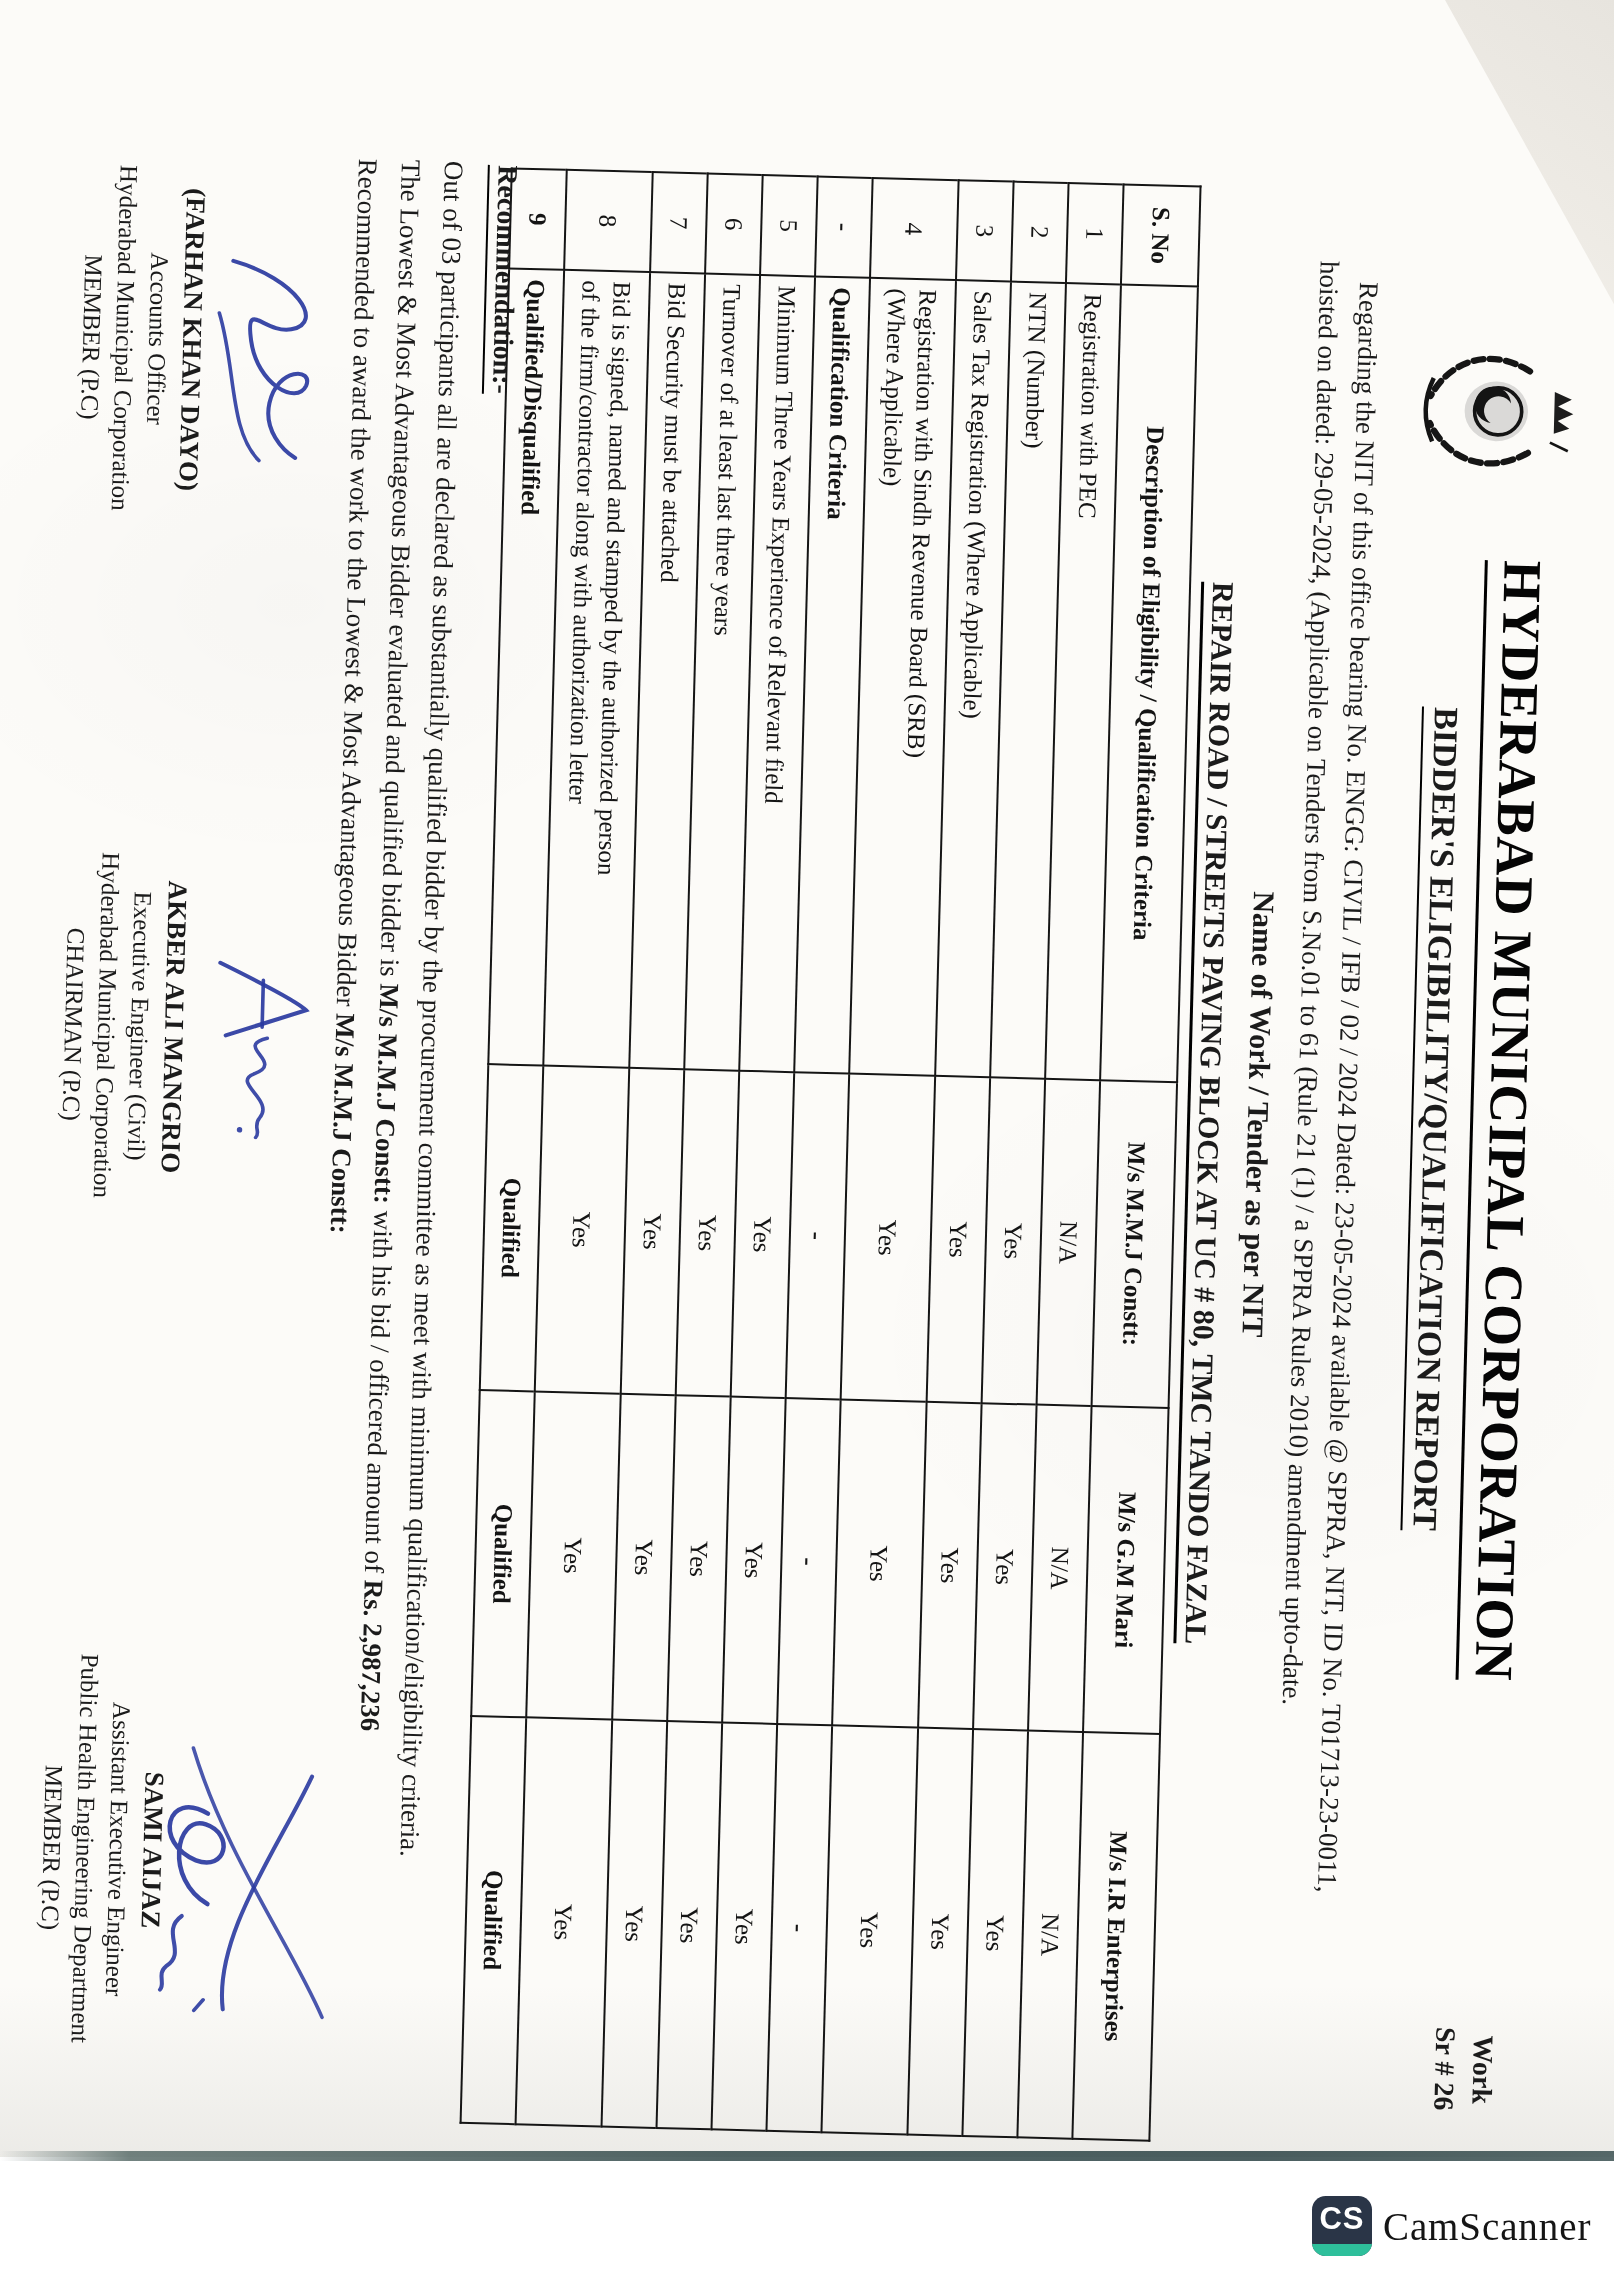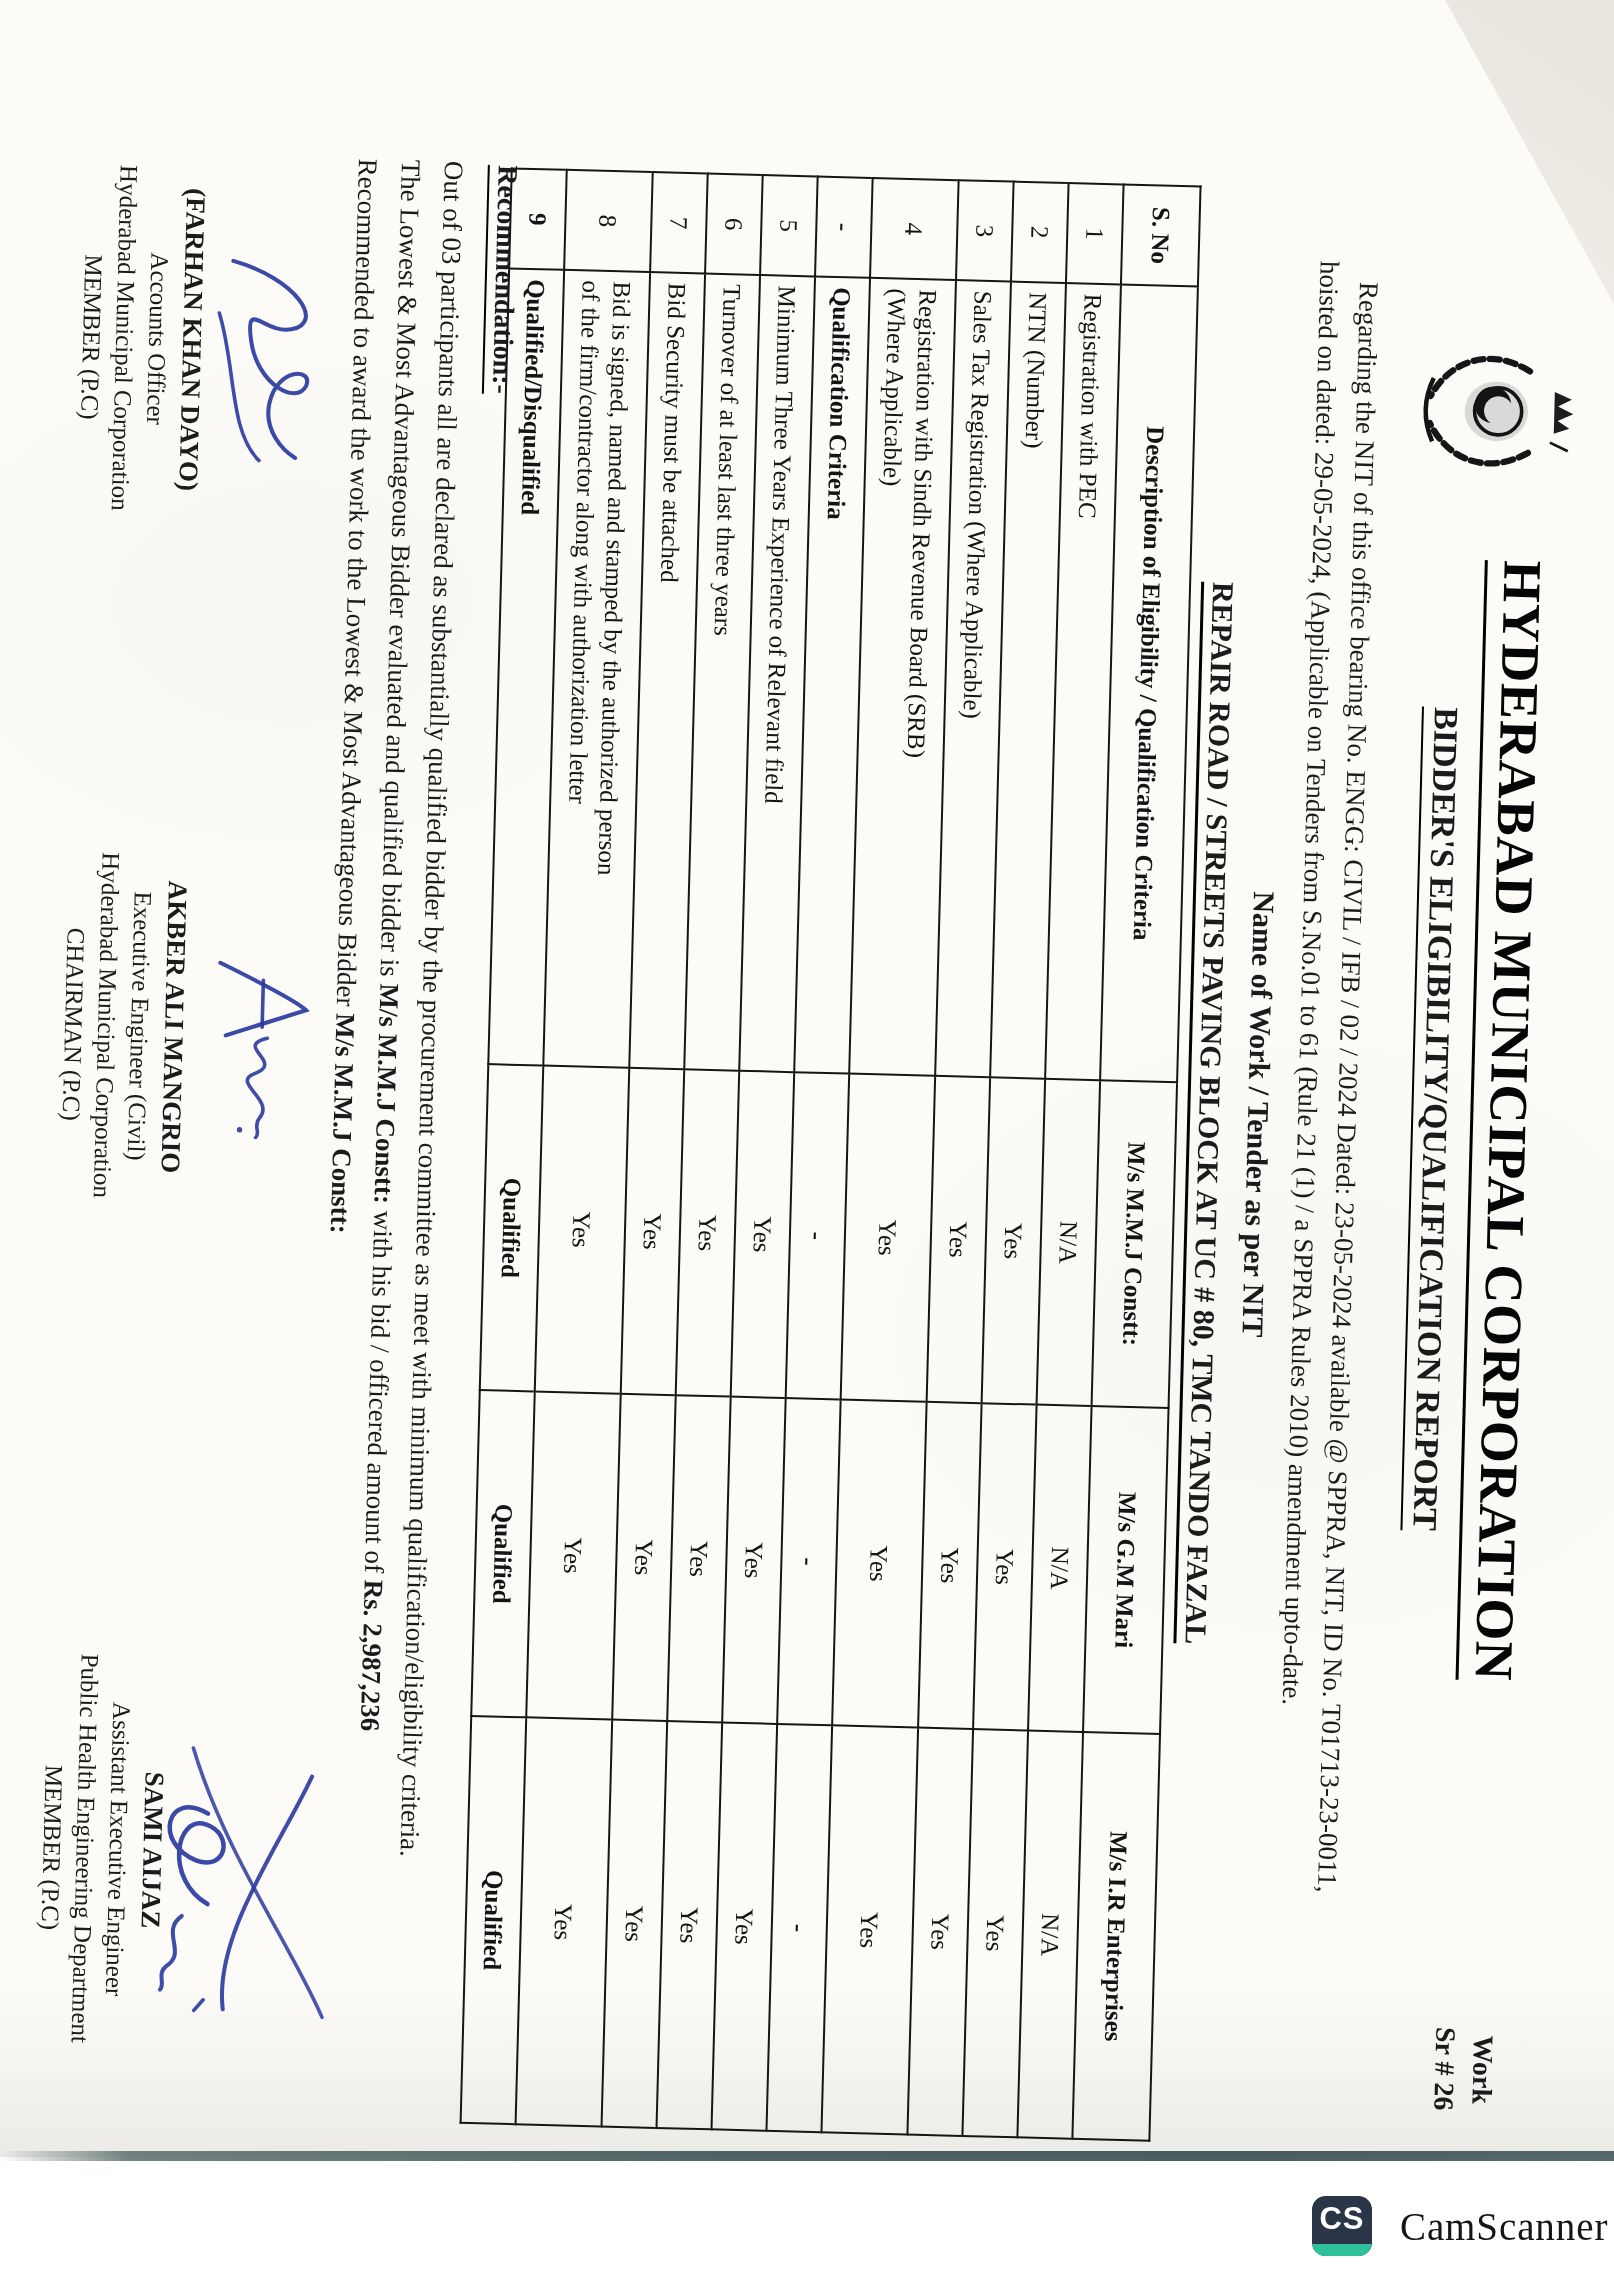--- a/index.html
+++ b/index.html
@@ -74,21 +74,21 @@
   .sig-block{position:absolute;top:1295px;text-align:center;font-size:25px;line-height:33px;}
   .sig-block .name{font-size:27px;font-weight:bold;line-height:36px;}
   .sig-text{position:relative;margin-top:101px;}
   .sig-svg{position:absolute;top:-27px;left:50%;transform:translateX(-42%);}
   .sig-a{left:81px;width:507px;}
   .sig-b{left:778px;width:488px;}
   .sig-c{left:1556px;width:579px;}
   .sig-c .sig-svg{top:-71px;}
   .crest{left:295px;top:25px;}
   
-  .watermark{position:absolute;left:1312px;top:2196px;display:flex;align-items:center;gap:28px;}
+  .watermark{position:absolute;left:1312px;top:2196px;display:flex;align-items:center;gap:11px;}
   .cs-badge{width:60px;height:60px;border-radius:13.6px;background:#2a3547;position:relative;overflow:hidden;flex:0 0 auto;}
   .cs-badge .cs-txt{
     position:absolute;left:0;right:0;top:5.4px;text-align:center;
     font-family:"Liberation Sans","DejaVu Sans",sans-serif;
     font-weight:bold;font-size:31px;color:#ffffff;letter-spacing:0.9px;
   }
   .cs-teal{position:absolute;left:0;bottom:0;width:100%;height:11.8px;background:#2ebf9b;}
   .cs-name{font-size:39px;color:#151515;letter-spacing:0.9px;}
 </style>
 </head>

